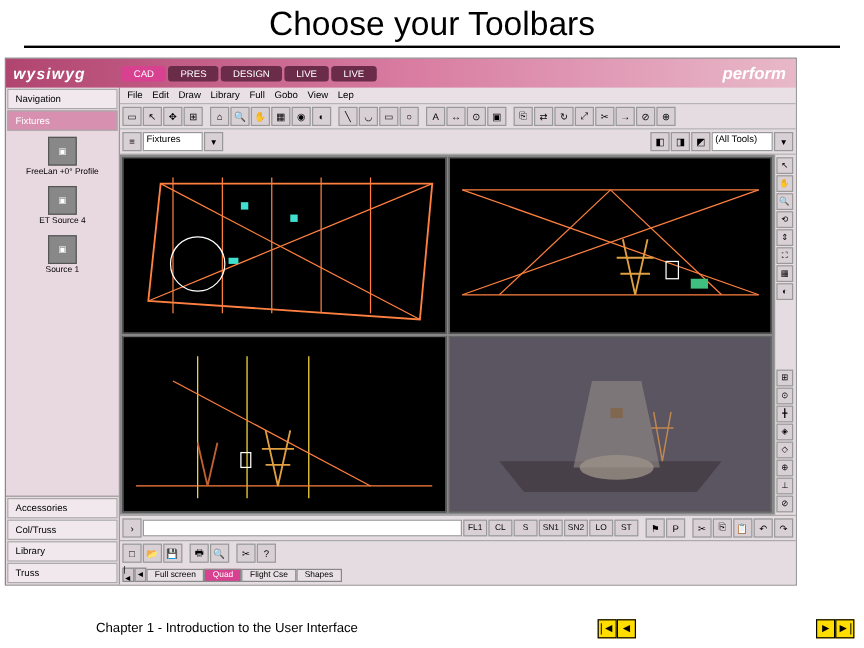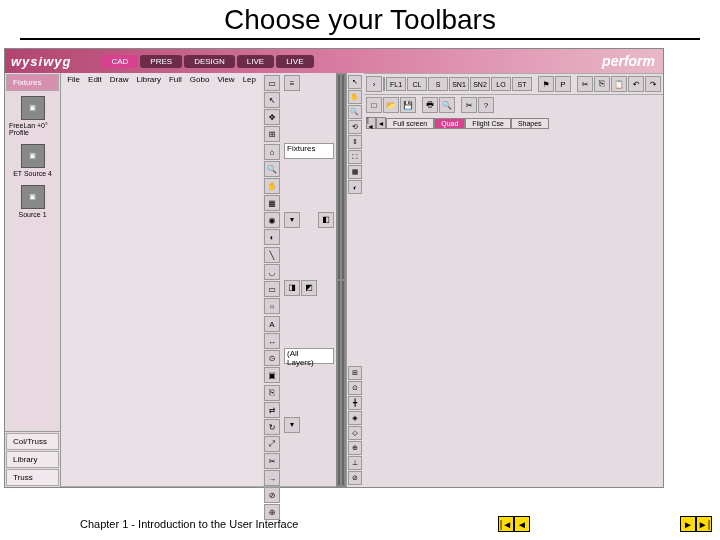--- a/index.html
+++ b/index.html
@@ -14,21 +14,21 @@
 .mode.active { background: #d84090; }
 .perform { position: absolute; right: 8px; font-style: italic; color: #fff; font-size: 14px; font-weight: bold; margin-left: 34px; }
 .main { display: flex; height: calc(100% - 24px); }
 .sidebar { width: 95px; background: #e8d8e0; border-right: 1px solid #999; display: flex; flex-direction: column; }
 .side-top { flex: 1; }
 .side-bottom { border-top: 1px solid #999; }
 .side-item { padding: 3px 6px; border: 1px solid #aaa; background: #f0e8ec; margin: 1px; font-size: 8px; cursor: pointer; }
 .side-item.sel { background: #d890b0; color: #fff; }
 .fixture { display: flex; flex-direction: column; align-items: center; padding: 4px; font-size: 7px; }
 .fixture-icon { width: 24px; height: 24px; background: #888; border: 1px solid #555; margin-bottom: 2px; display: flex; align-items: center; justify-content: center; color: #fff; }
-.content { flex: 1; display: flex; flex-direction: row; background: #e4dce0; }
+.content { flex: 1; display: flex; flex-direction: column; background: #e4dce0; }
 .menubar { display: flex; gap: 8px; padding: 2px 6px; font-size: 8px; background: #e8e0e4; border-bottom: 1px solid #aaa; }
 .menu-item { cursor: pointer; }
 .toolbar { display: flex; gap: 1px; padding: 2px; background: #e4dce0; border-bottom: 1px solid #aaa; flex-wrap: wrap; }
 .tb-btn { width: 16px; height: 16px; background: #d8d0d4; border: 1px solid #999; cursor: pointer; display: flex; align-items: center; justify-content: center; font-size: 8px; }
 .tb-sep { width: 4px; }
 .tb-select { height: 16px; font-size: 8px; background: #fff; border: 1px solid #999; padding: 0 12px 0 2px; min-width: 50px; }
 .viewports { flex: 1; display: grid; grid-template-columns: 1fr 1fr; grid-template-rows: 1fr 1fr; gap: 2px; padding: 2px; background: #888; }
 .viewport { background: #000; border: 1px solid #666; position: relative; overflow: hidden; }
 .vp-content { width: 100%; height: 100%; }
 .vp3d { background: #5a5560; }
@@ -65,35 +65,37 @@
         <div class="mode">DESIGN</div>
         <div class="mode">LIVE</div>
         <div class="mode">LIVE</div>
       </div>
       <span class="perform">perform</span>
     </div>
 
     <div class="main">
       <div class="sidebar">
         <div class="side-top">
+          <div class="side-item">Navigation</div>
           <div class="side-item sel">Fixtures</div>
           <div class="fixture">
             <div class="fixture-icon">▣</div>
             <span>FreeLan +0° Profile</span>
           </div>
           <div class="fixture">
             <div class="fixture-icon">▣</div>
             <span>ET Source 4</span>
           </div>
           <div class="fixture">
             <div class="fixture-icon">▣</div>
             <span>Source 1</span>
           </div>
         </div>
         <div class="side-bottom">
+          <div class="side-item">Accessories</div>
           <div class="side-item">Col/Truss</div>
           <div class="side-item">Library</div>
           <div class="side-item">Truss</div>
         </div>
       </div>
 
       <div class="content">
         <div class="menubar">
           <span class="menu-item">File</span>
           <span class="menu-item">Edit</span>
@@ -139,21 +141,21 @@
         </div>
 
         <div class="toolbar">
           <div class="tb-btn">≡</div>
           <div class="tb-select">Fixtures</div>
           <div class="tb-btn">▾</div>
           <div style="flex:1"></div>
           <div class="tb-btn">◧</div>
           <div class="tb-btn">◨</div>
           <div class="tb-btn">◩</div>
-          <div class="tb-select">(All Layers)</div>
+          <div class="tb-select">(All Tools)</div>
           <div class="tb-btn">▾</div>
         </div>
 
         <div style="display:flex;flex:1;">
           <div class="viewports" style="flex:1;">
             <div class="viewport">
               <svg class="vp-content" viewBox="0 0 260 130">
                 <line x1="40" y1="10" x2="40" y2="120" stroke="#ff8040" stroke-width="1"></line>
                 <line x1="80" y1="10" x2="80" y2="120" stroke="#ff8040" stroke-width="1"></line>
                 <line x1="120" y1="10" x2="120" y2="120" stroke="#ff8040" stroke-width="1"></line>

